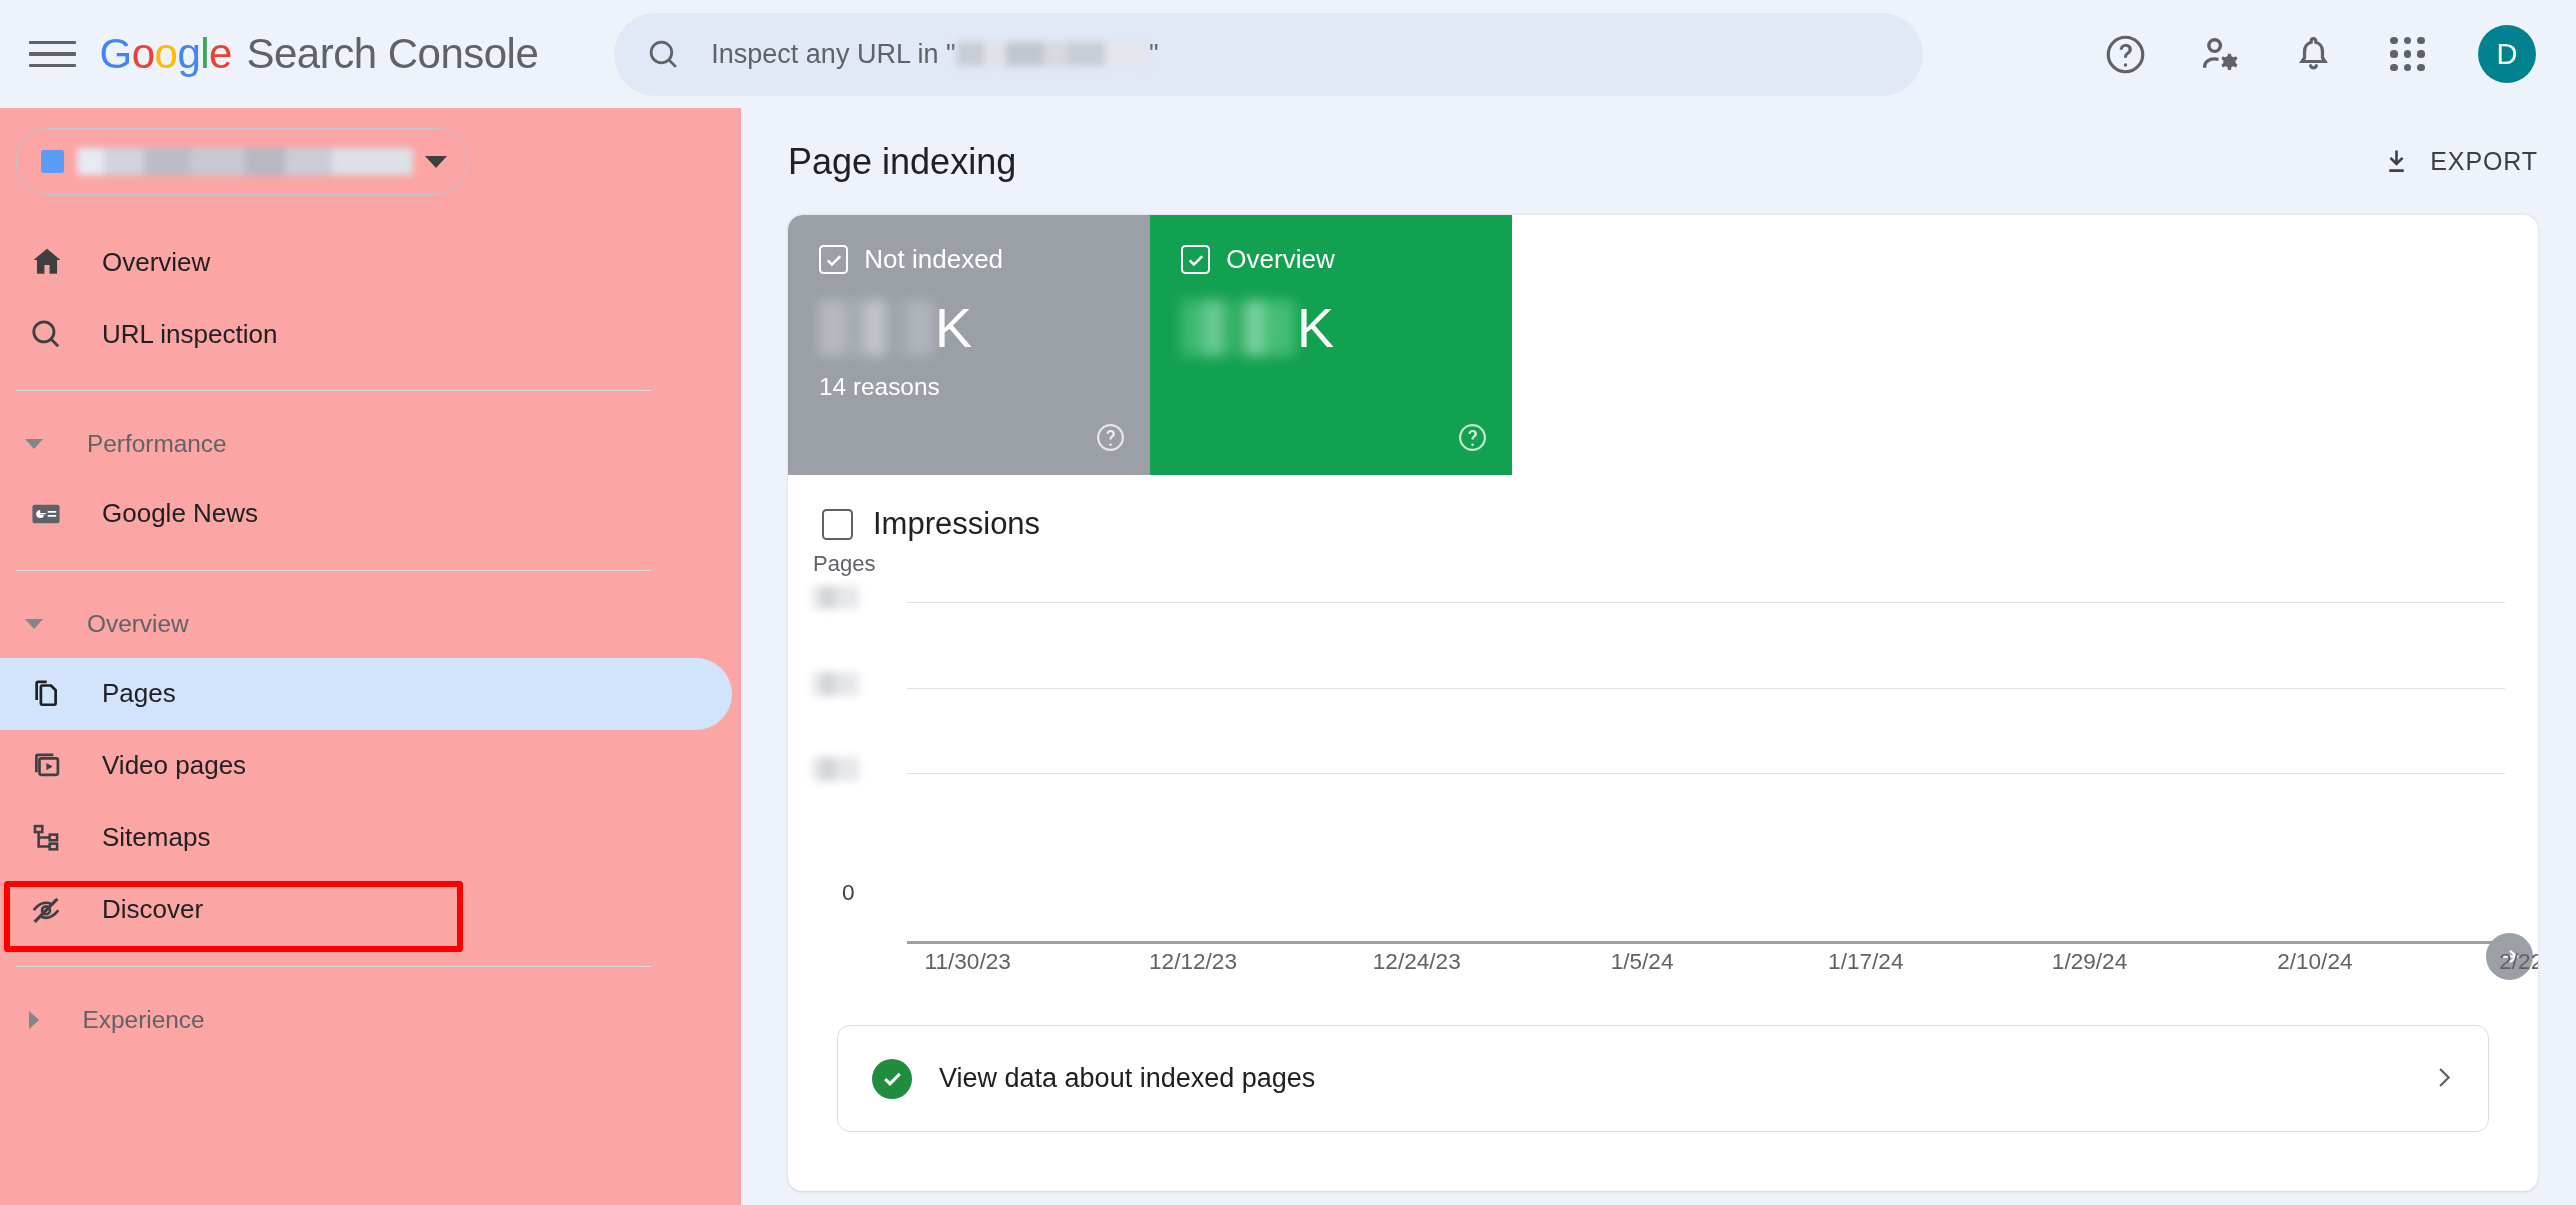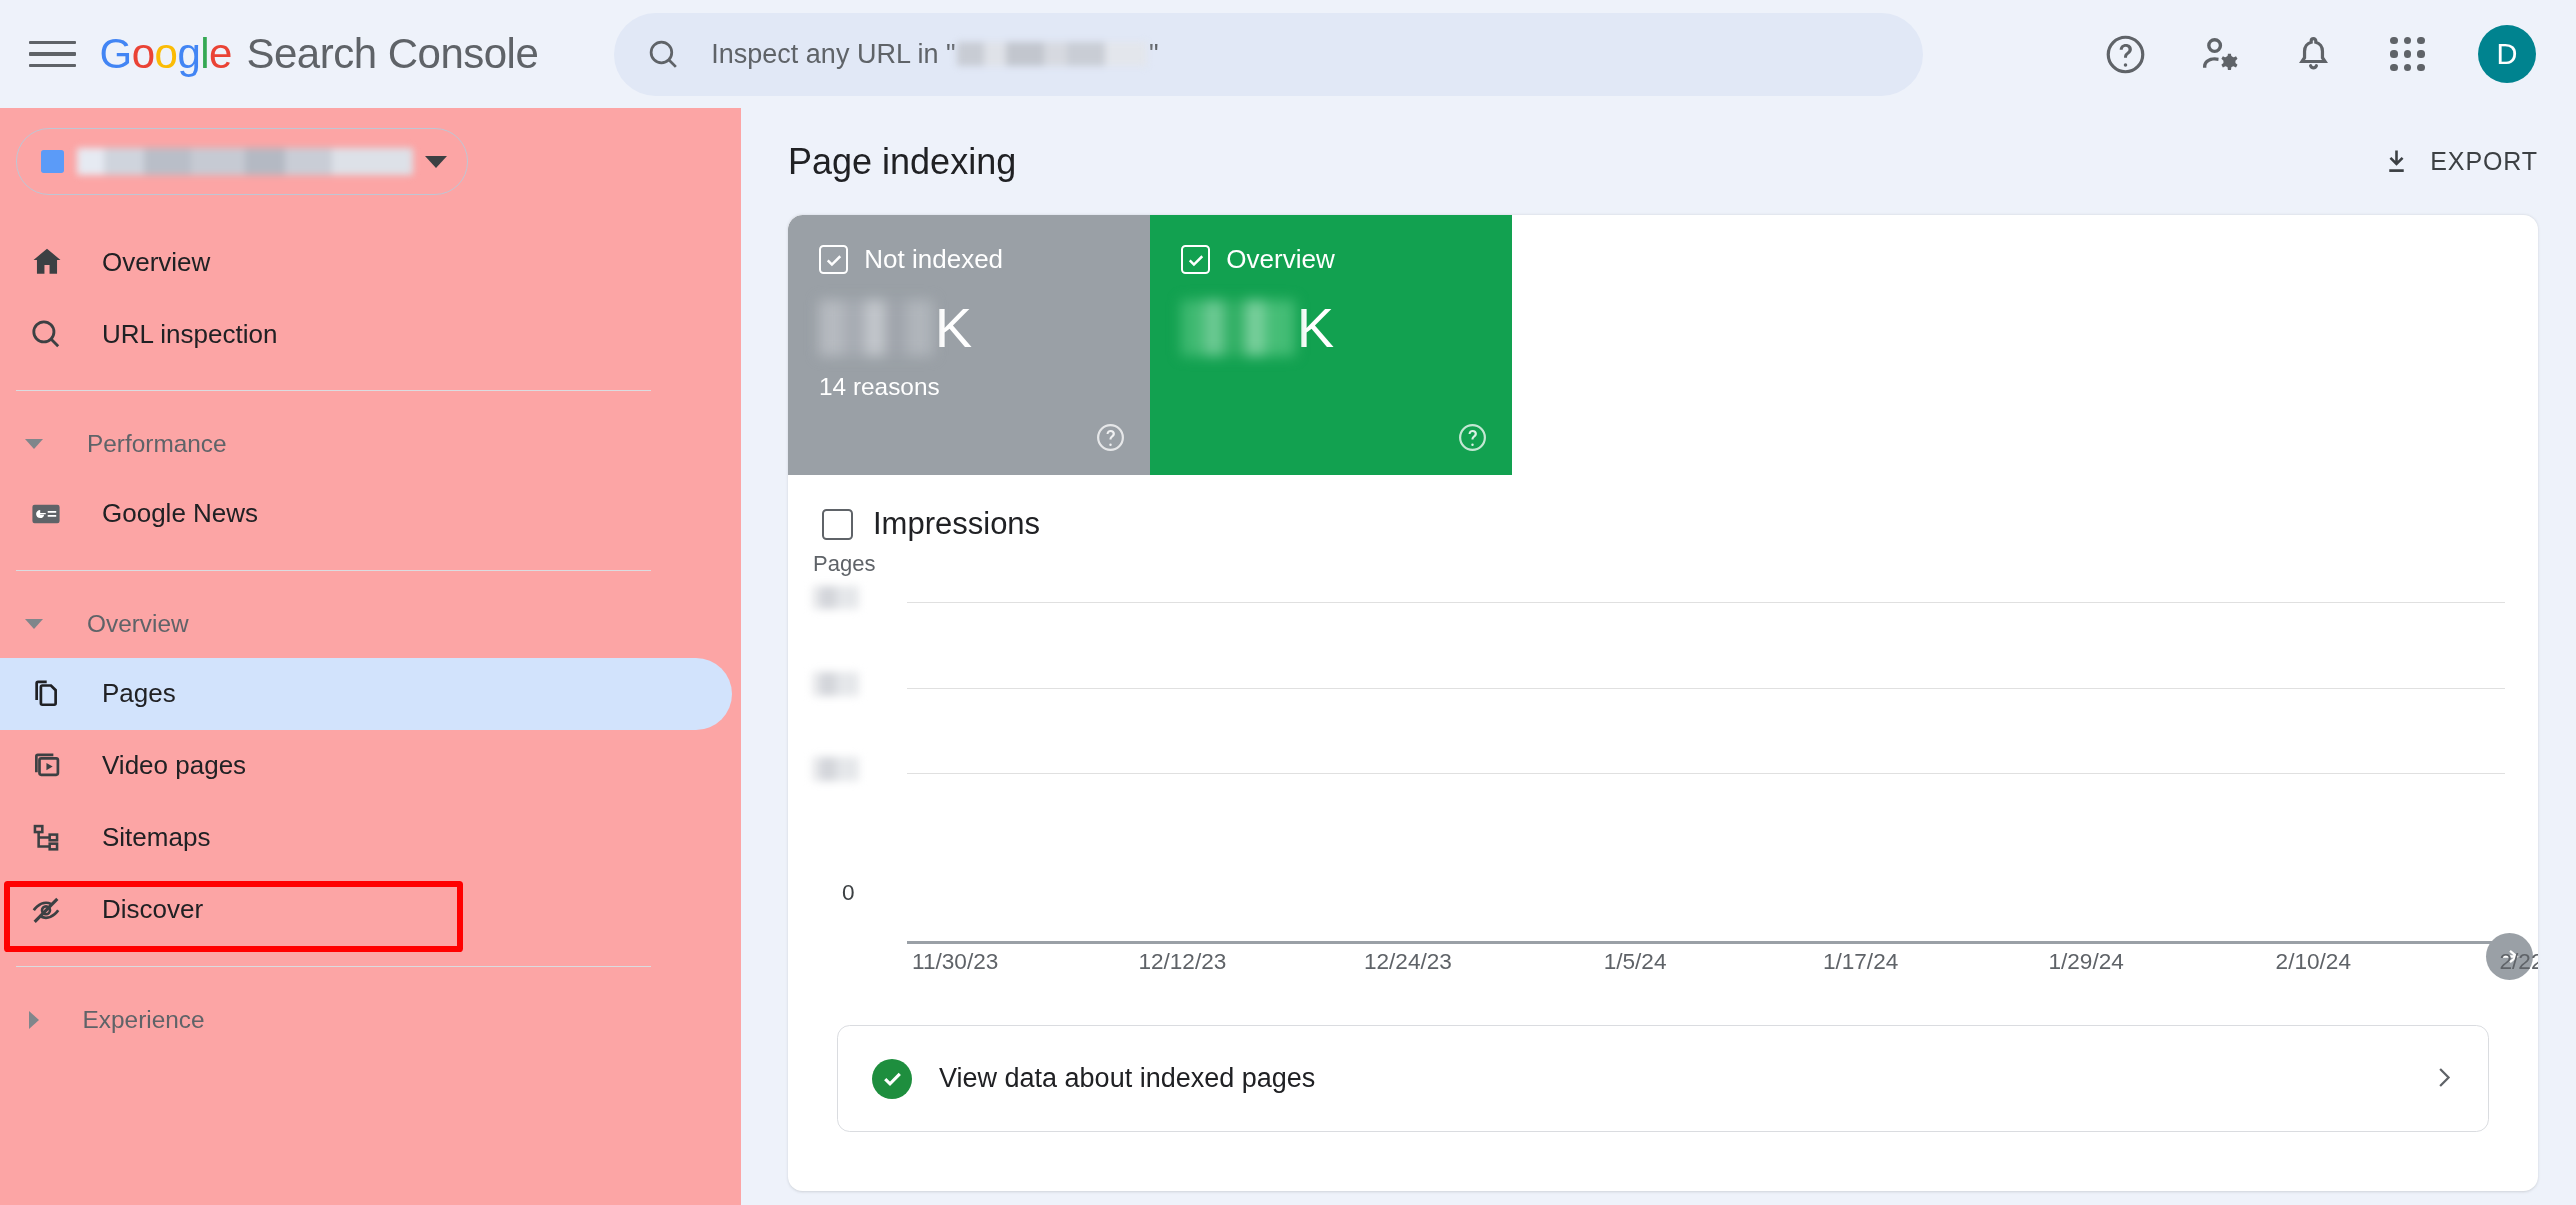--- a/index.html
+++ b/index.html
@@ -155,21 +155,21 @@
   .baseline { position: absolute; left: 0; right: 0; bottom: 0; height: 2.7px; background: #9aa0a6; }
   .bars { position: absolute; left: 0; right: 0; bottom: 2.7px; top: 0; display: flex; align-items: flex-end; gap: 1.8px; }
   .bar { flex: 1 1 auto; display: flex; flex-direction: column; justify-content: flex-end; }
   .bar .green { background: #12a150; border-top-left-radius: 6.3px; border-top-right-radius: 6.3px; }
   .bar .gray { background: #bdc1c6; }
   .next-arrow {
     position: absolute; right: 5.4px; bottom: 7.2px;
     width: 47px; height: 47px; border-radius: 50%; background: #9aa0a6;
     display: flex; align-items: center; justify-content: center; cursor: pointer;
   }
-  .xaxis { position: absolute; left: 106px; right: 33px; bottom: 0; height: 38px; }
+  .xaxis { position: absolute; left: 119px; right: 33px; bottom: 0; height: 38px; }
   .xtick { position: absolute; font-size: 22.6px; color: #5f6368; transform: translateX(-50%); white-space: nowrap; }
 
   .viewcard {
     margin: 38px 49px 0 49px; height: 107px;
     border: 0.9px solid #dadce0; border-radius: 12.7px;
     display: flex; align-items: center; padding: 0 31px 0 34px; cursor: pointer;
   }
   .vc-check { width: 40px; height: 40px; border-radius: 50%; background: #1e8e3e; display: flex; align-items: center; justify-content: center; flex: 0 0 auto; }
   .vc-lbl { font-size: 27px; color: #202124; margin-left: 27px; }
   .vc-chev { margin-left: auto; }

